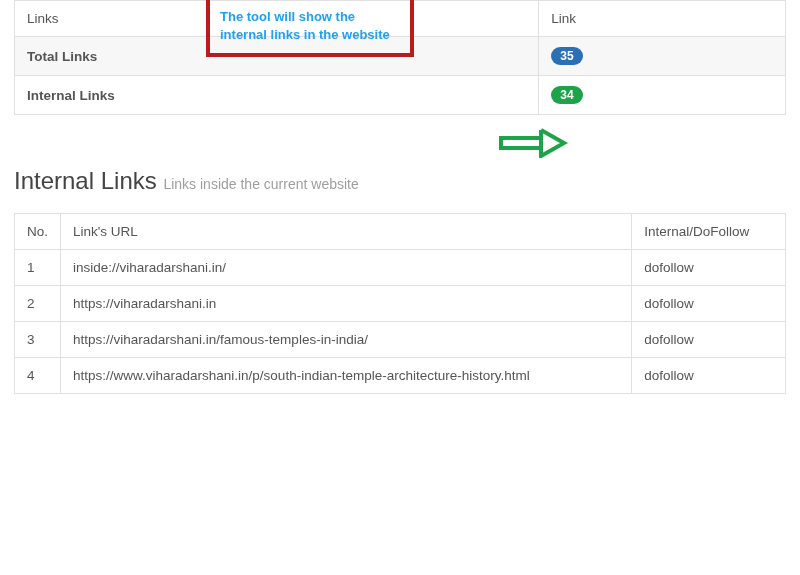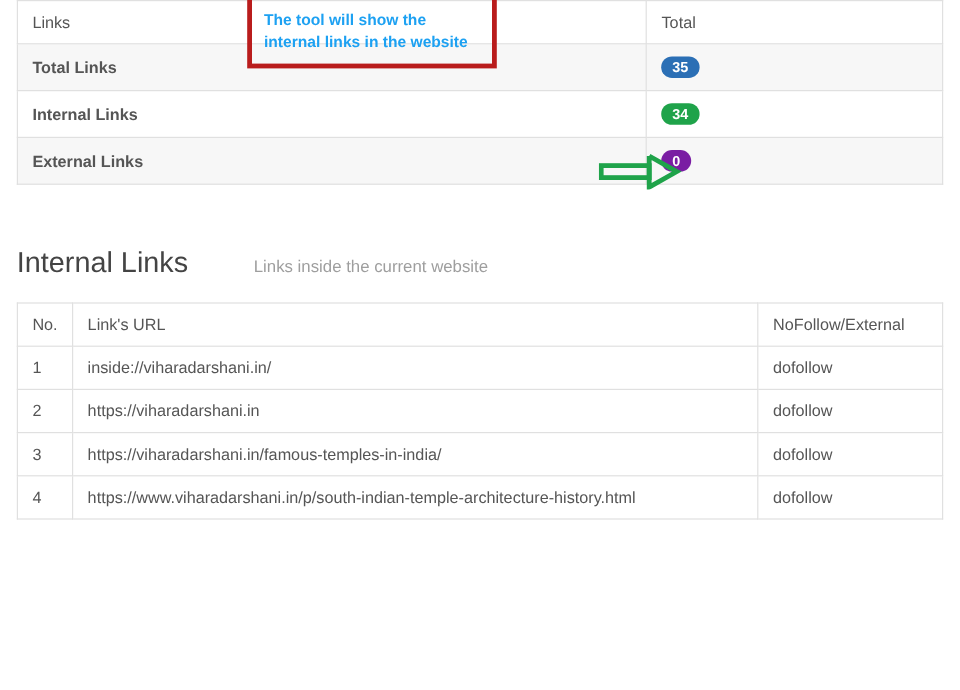--- a/index.html
+++ b/index.html
@@ -56,21 +56,20 @@
   h2.section-title {
     font-size: 24px;
     font-weight: 400;
     color: #444;
     margin: 0 0 18px 0;
   }
   h2.section-title .sub {
     font-size: 14px;
     font-weight: 400;
     color: #9e9e9e;
-    margin-left: 48px;
   }
   .links-table td { color:#555; }
   .page-wrap { position: relative; }
   .callout-box {
     position: absolute;
     left: 192px;
     top: -4px;
     width: 208px;
     border: 4px solid #b91c1c;
     padding: 8px 10px 10px 10px;
@@ -103,58 +102,52 @@
         <rect x="2" y="10" width="40" height="10"></rect>
         <polyline points="42,2 65,15 42,28 42,2" fill="none"></polyline>
       </g>
     </svg>
   </div>
 
   <table class="summary-table">
     <thead>
       <tr>
         <th style="width:68%">Links</th>
-        <th>Total</th>
+        <th>Link</th>
       </tr>
     </thead>
     <tbody>
       <tr class="stripe">
         <td class="label">Total Links</td>
         <td>
           <span class="badge badge-blue">35</span>
         </td>
       </tr>
       <tr>
         <td class="label">Internal Links</td>
         <td>
           <span class="badge badge-green">34</span>
-        </td>
-      </tr>
-      <tr class="stripe">
-        <td class="label">External Links</td>
-        <td>
-          <span class="badge badge-purple">0</span>
         </td>
       </tr>
     </tbody>
   </table>
 
   <div class="section-gap"></div>
 
   <h2 class="section-title">
     <span>Internal Links</span>
     <span class="sub">Links inside the current website</span>
   </h2>
 
   <table class="links-table">
     <thead>
       <tr>
         <th style="width:5%">No.</th>
         <th style="width:75%">Link's URL</th>
-        <th style="width:20%">NoFollow/External</th>
+        <th style="width:20%">Internal/DoFollow</th>
       </tr>
     </thead>
     <tbody>
       <tr>
         <td>1</td>
         <td>inside://viharadarshani.in/</td>
         <td>dofollow</td>
       </tr>
       <tr>
         <td>2</td>

